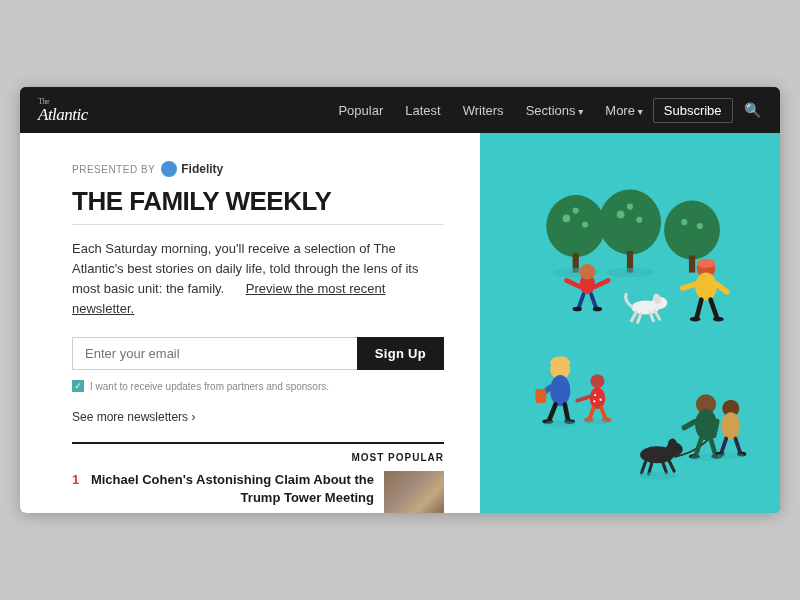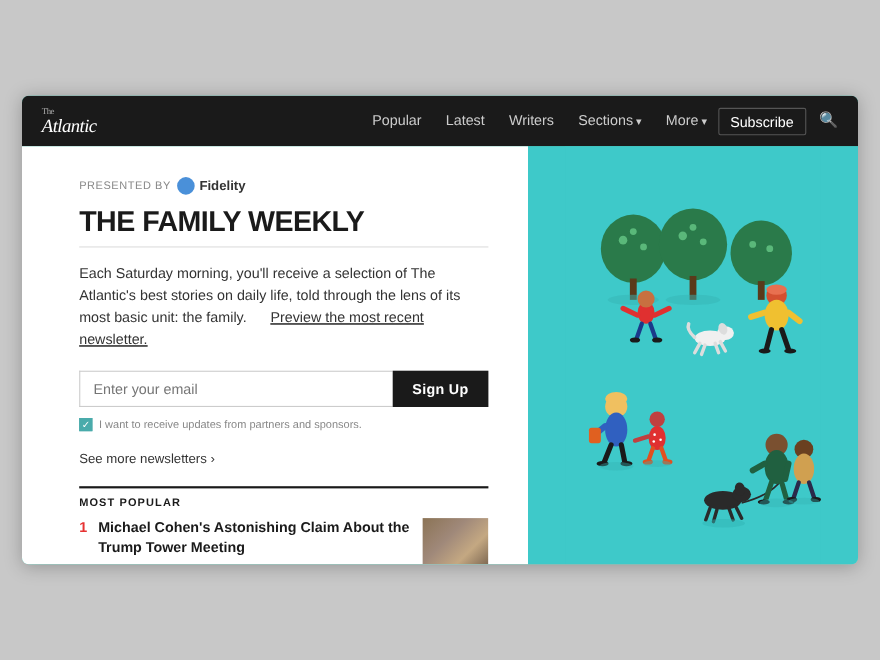--- a/index.html
+++ b/index.html
@@ -6,21 +6,21 @@
     body {
       background: #c8c8c8;
       display: flex;
       justify-content: center;
       align-items: center;
       min-height: 100vh;
       font-family: Georgia, 'Times New Roman', serif;
     }
     .browser-frame {
       width: 760px;
-      background: #5eead4;
+      background: #1d4ed8;
       border-radius: 6px;
       overflow: hidden;
       box-shadow: 0 2px 16px rgba(0,0,0,0.25);
     }
     
     .nav-bar {
       background: #1a1a1a;
       display: flex;
       align-items: center;
       padding: 0 18px;
@@ -200,20 +200,21 @@
       text-decoration: none;
       display: flex;
       align-items: center;
       gap: 4px;
       margin-top: 4px;
     }
     
     .most-popular-section {
       margin-top: auto;
       padding-top: 18px;
+      text-align: right;
     }
     .most-popular-label {
       font-family: Arial, sans-serif;
       font-size: 10px;
       font-weight: bold;
       text-transform: uppercase;
       letter-spacing: 1px;
       color: #1a1a1a;
       border-top: 2px solid #1a1a1a;
       padding-top: 8px;

